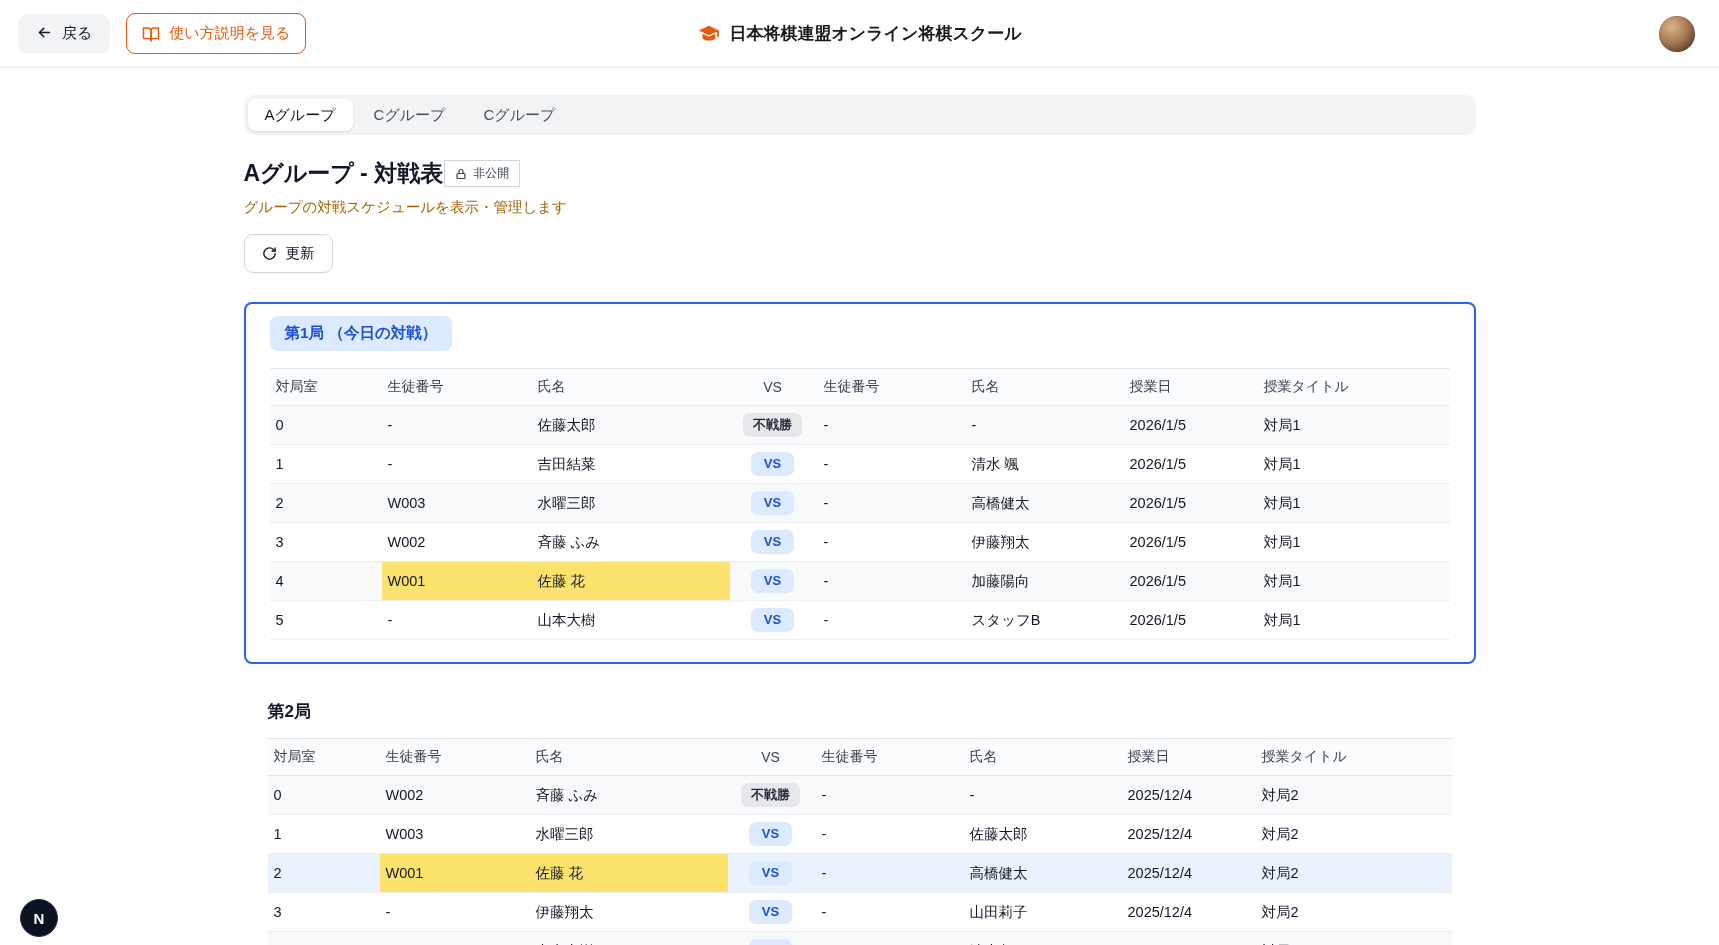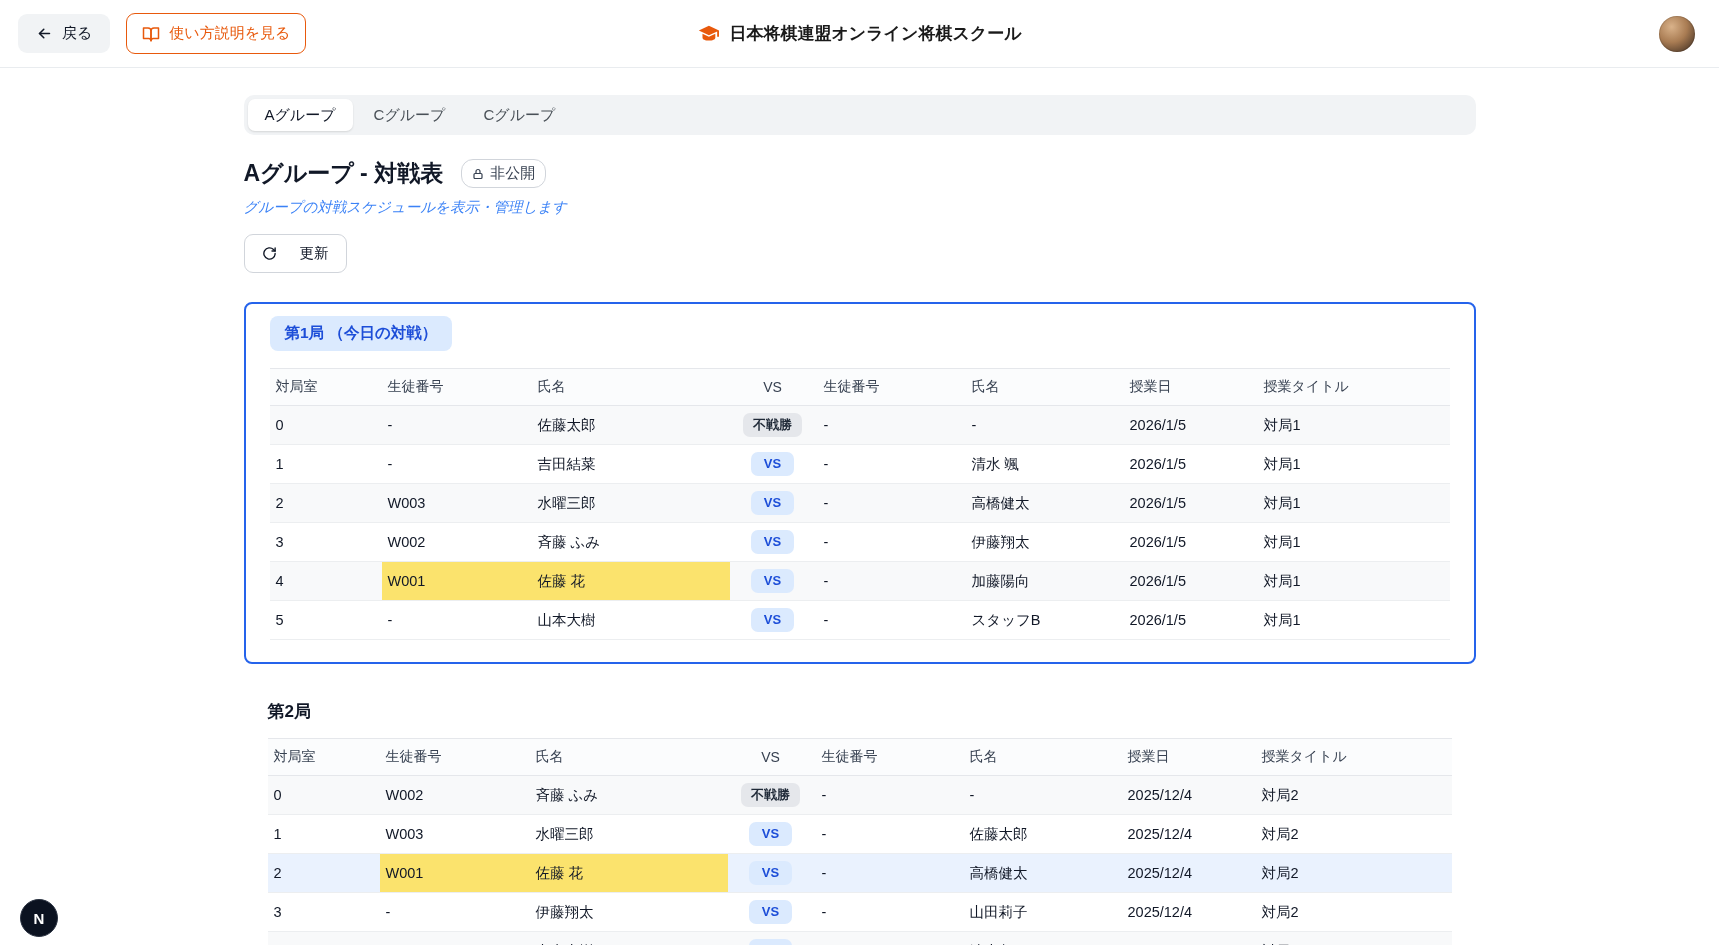--- a/index.html
+++ b/index.html
@@ -4,21 +4,21 @@
 <style>
   * { margin:0; padding:0; box-sizing:border-box; }
   html,body { width:1719px; height:945px; overflow:hidden; background:#fff;
     font-family:"Liberation Sans","DejaVu Sans",sans-serif; color:#111827; }
   button { font-family:inherit; }
 
   
   .topbar { height:68px; display:flex; align-items:center; padding:0 18px;
     border-bottom:1px solid #e9ecef; position:relative; background:#fff; }
   .header-left { display:flex; gap:16px; align-items:center; }
-  .btn-back { display:inline-flex; align-items:center; gap:9px; background:#f1f3f5;
+  .btn-back { display:inline-flex; gap:9px; background:#f1f3f5;
     border:none; border-radius:9px; padding:10px 18px; font-size:15px; font-weight:500;
     color:#111827; cursor:pointer; }
   .btn-help { display:inline-flex; align-items:center; gap:9px; background:#fff;
     border:1px solid #e8590c; color:#e8590c; border-radius:9px; padding:10px 15px;
     font-size:15px; font-weight:500; cursor:pointer; }
   .header-center { position:absolute; left:50%; transform:translateX(-50%);
     display:flex; align-items:center; gap:10px; }
   .app-title { font-size:17px; font-weight:700; color:#1a1a1a; }
   .header-right { margin-left:auto; padding-right:6px; }
   .avatar { width:36px; height:36px; border-radius:50%; cursor:pointer;
@@ -28,26 +28,26 @@
 
   
   .main { max-width:1232px; margin:0 auto; padding-top:27px; }
   .tabbar { background:#f1f3f5; border-radius:10px; padding:4px; display:flex; gap:4px;
     height:40px; align-items:stretch; margin-bottom:23px; }
   .tab { border:none; background:transparent; color:#495057; font-size:15px;
     padding:0 17px; border-radius:7px; cursor:pointer; }
   .tab.active { background:#fff; color:#111827; font-weight:500;
     box-shadow:0 1px 2px rgba(0,0,0,.12); }
 
-  .title-row { display:flex; align-items:center; gap:18px; margin-bottom:9px; }
+  .title-row { display:flex; align-items:center; gap:1px; margin-bottom:9px; }
   .page-title { font-size:23px; font-weight:700; }
   .badge-private { display:inline-flex; align-items:center; gap:6px; border:1px solid #d1d5db;
-    border-radius:12px; padding:4px 10px; font-size:15px; color:#374151; font-weight:500; background:#fff; }
-  .subtitle { color:#3b82f6; font-size:14.5px; margin-bottom:17px;font-style:italic; }
-  .btn-refresh { display:inline-flex; align-items:center; gap:23px; border:1px solid #d1d5db;
+    border-radius:0; padding:4px 10px; font-size:12px; color:#374151; font-weight:500; background:#fff; }
+  .subtitle { color:#a16207; font-size:14.5px; margin-bottom:17px; }
+  .btn-refresh { display:inline-flex; align-items:center; gap:9px; border:1px solid #d1d5db;
     background:#fff; border-radius:9px; padding:9px 17px; font-size:14.5px; font-weight:500;
     color:#111827; margin-bottom:29px; cursor:pointer; }
 
   
   .round-card { border:2px solid #2563eb; border-radius:8px; padding:12px 24px 22px;
     margin-bottom:36px; background:#fff; }
   .round-badge { display:inline-block; background:#dbeafe; color:#1d4ed8; font-weight:700;
     font-size:15.5px; padding:7px 15px; border-radius:8px; margin-bottom:17px; }
   .round-plain { padding:0 24px; }
   .round-title { font-size:17px; font-weight:700; margin-bottom:15px; }

